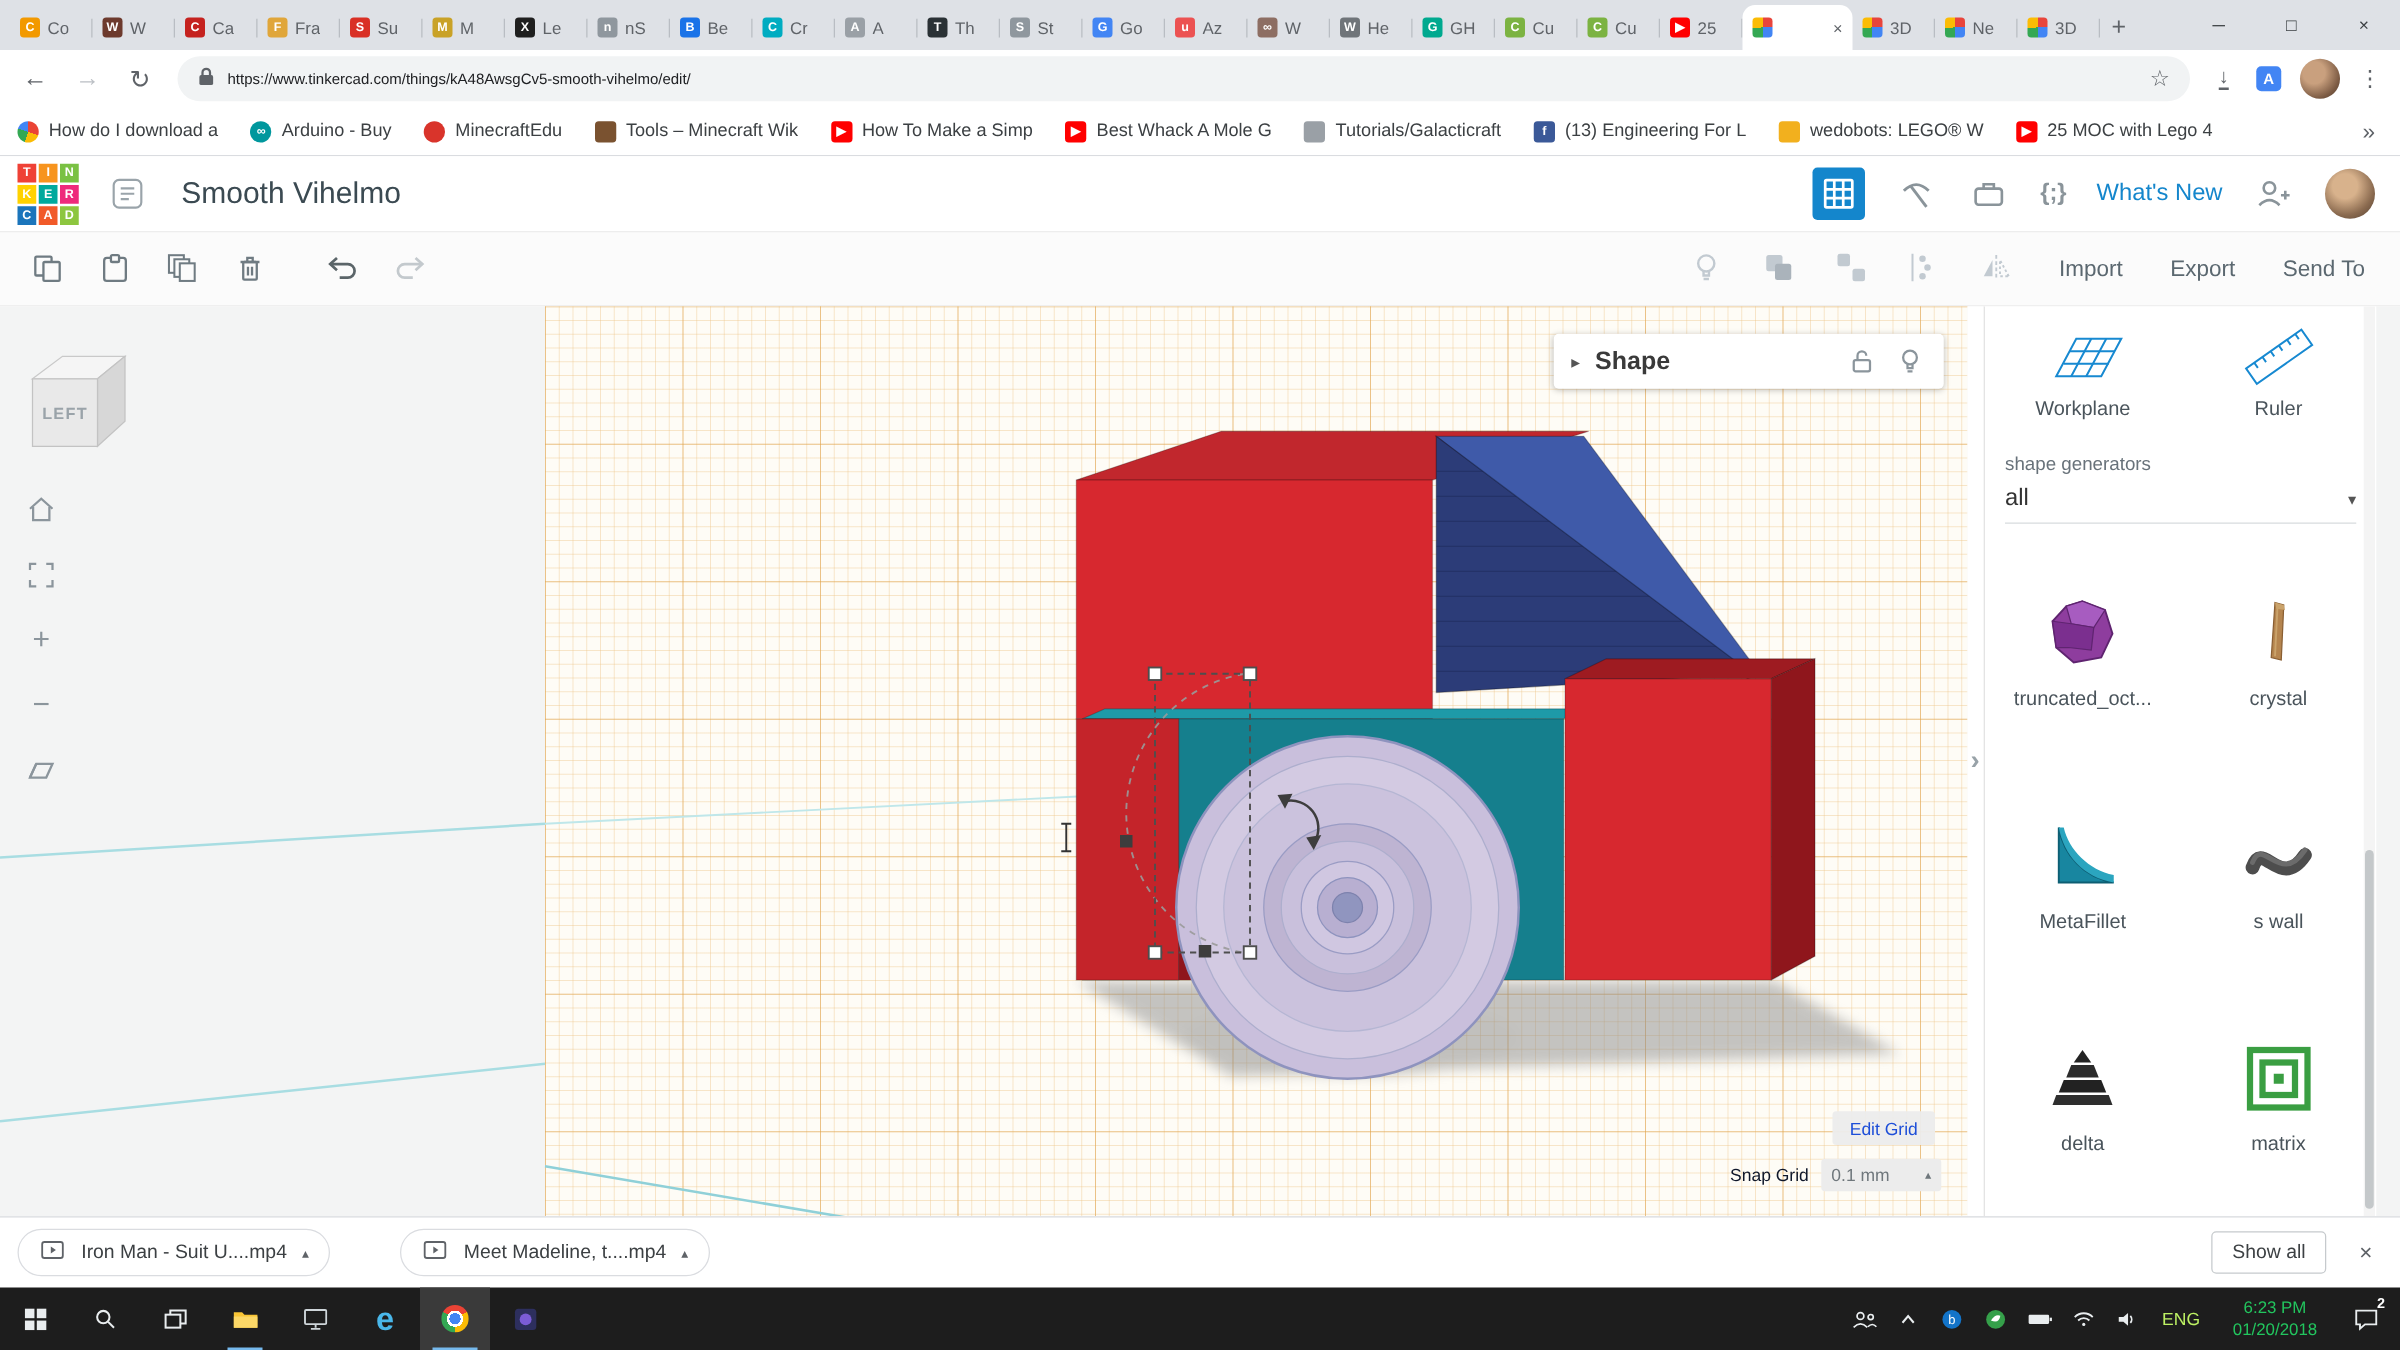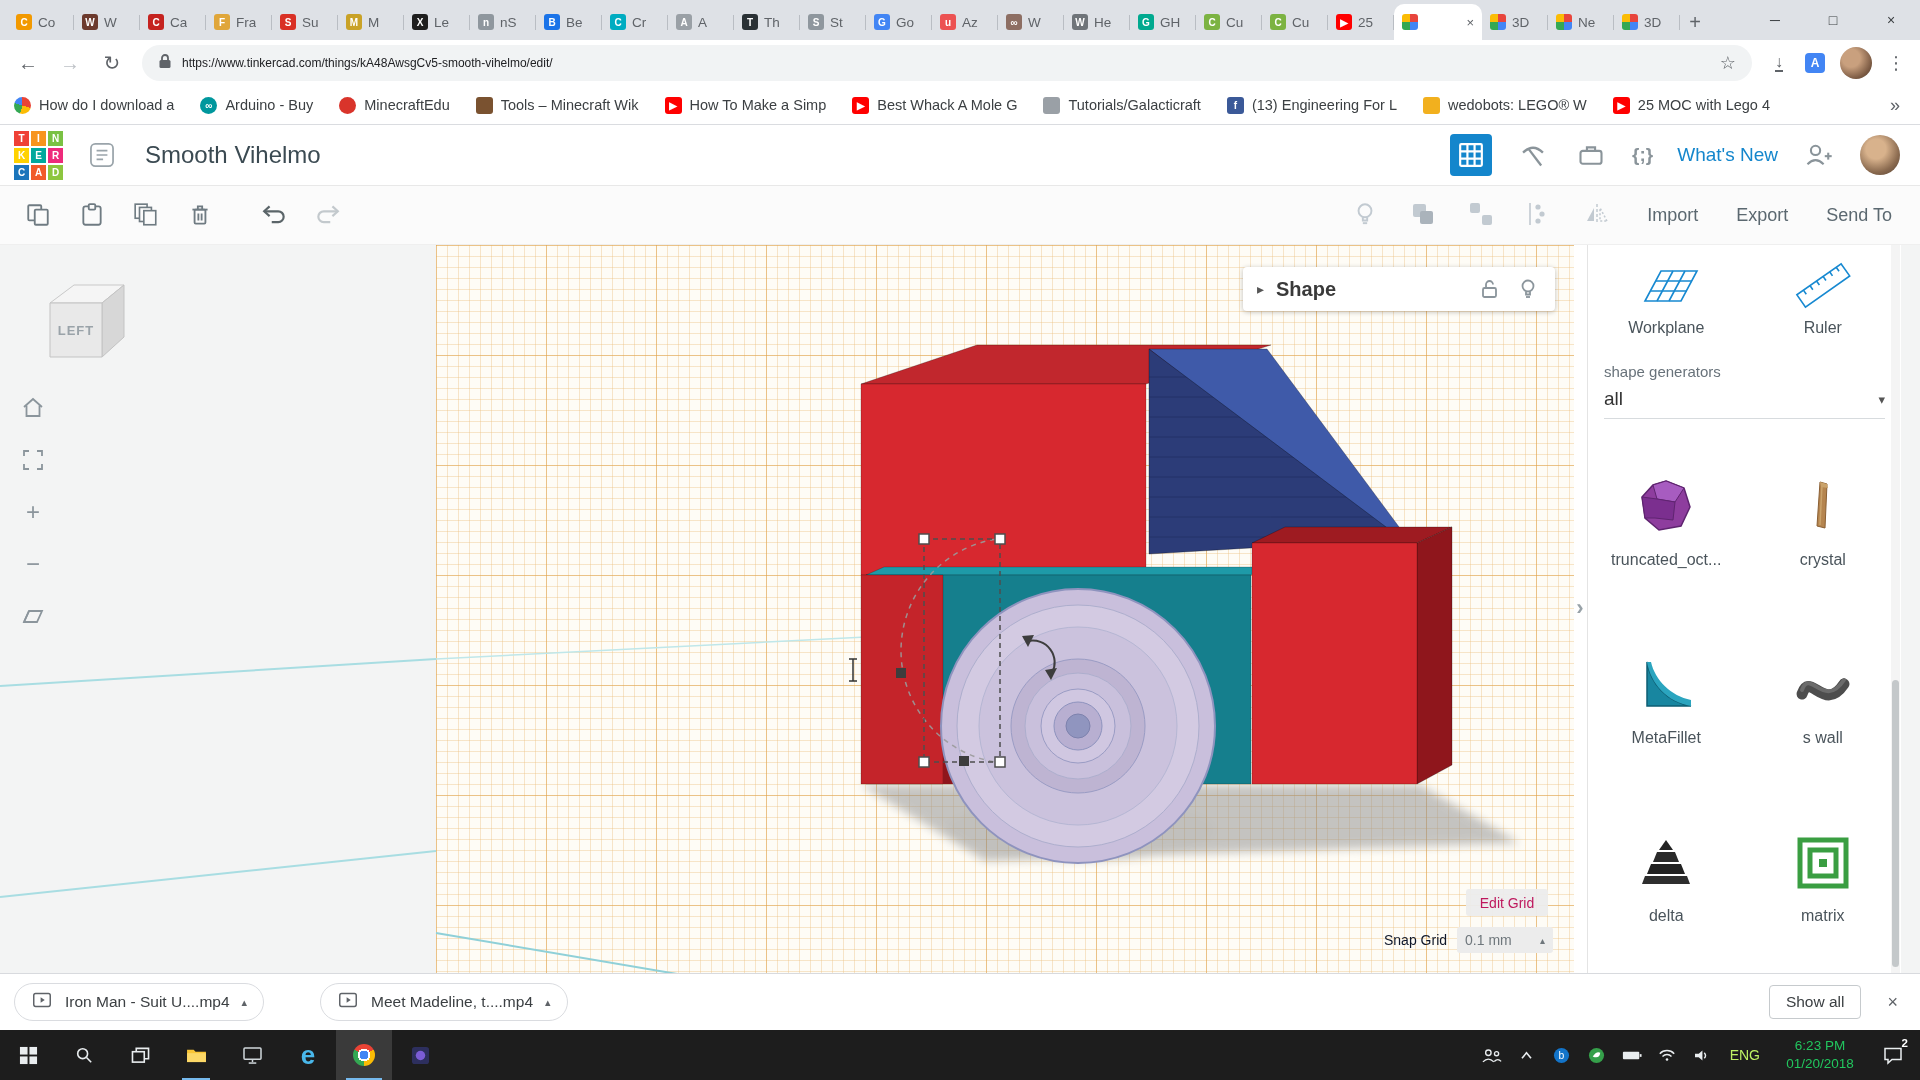--- a/index.html
+++ b/index.html
@@ -67,30 +67,30 @@
   
   .main{position:absolute;top:245px;left:0;right:0;height:728px;background:#f3f4f4;overflow:hidden;}
   .canvas{position:absolute;left:436px;top:0;width:1138px;height:728px;background-color:#fefcf6;
     background-image:
       linear-gradient(to right, rgba(223,160,70,.50) 1px, transparent 1px),
       linear-gradient(to bottom, rgba(223,160,70,.50) 1px, transparent 1px),
       linear-gradient(to right, rgba(238,196,135,.42) 1px, transparent 1px),
       linear-gradient(to bottom, rgba(238,196,135,.42) 1px, transparent 1px);
     background-size:110px 110px,110px 110px,11px 11px,11px 11px;}
   .scene{position:absolute;left:0;top:0;width:1920px;height:728px;pointer-events:none;}
-  .viewcube{position:absolute;left:40px;top:32px;}
+  .viewcube{position:absolute;left:16px;top:32px;}
   .viewtools{position:absolute;left:18px;top:148px;display:flex;flex-direction:column;gap:22px;}
   .vt-btn{width:30px;height:30px;display:flex;align-items:center;justify-content:center;}
 
   .shape-panel{position:absolute;left:1243px;top:22px;width:312px;height:44px;background:#fff;border-radius:4px;box-shadow:0 1px 5px rgba(0,0,0,.25);display:flex;align-items:center;padding:0 14px;gap:12px;}
   .sp-caret{font-size:14px;color:#555;}
   .sp-title{font-size:20px;font-weight:bold;color:#3a3a3a;margin-right:auto;}
   .sp-ic{width:26px;height:26px;display:flex;align-items:center;justify-content:center;}
 
-  .edit-grid{position:absolute;left:1466px;top:644px;width:82px;height:27px;background:rgba(236,236,236,.95);border-radius:3px;font-size:14px;color:#be185d;display:flex;align-items:center;justify-content:center;}
+  .edit-grid{position:absolute;left:1466px;top:644px;width:82px;height:27px;background:rgba(236,236,236,.95);border-radius:3px;font-size:14px;color:#1d4ed8;display:flex;align-items:center;justify-content:center;}
   .snap-grid{position:absolute;left:1384px;top:682px;display:flex;align-items:center;gap:10px;}
   .snap-label{font-size:14px;color:#0f172a;}
   .snap-select{width:96px;height:26px;background:#ececec;border-radius:3px;display:flex;align-items:center;justify-content:space-between;padding:0 8px;font-size:14px;color:#6f777c;}
   .snap-caret{font-size:10px;color:#6f777c;}
 
   .gap-strip{position:absolute;left:1574px;top:0;width:13px;height:728px;background:#fff;}
   .collapse-btn{position:absolute;left:1569px;top:346px;width:22px;height:34px;font-size:22px;color:#98a2a8;display:flex;align-items:center;justify-content:center;font-weight:bold;}
 
   
   .sidepanel{position:absolute;left:1587px;top:0;width:314px;height:728px;background:#fff;border-left:1px solid #e4e4e4;}

